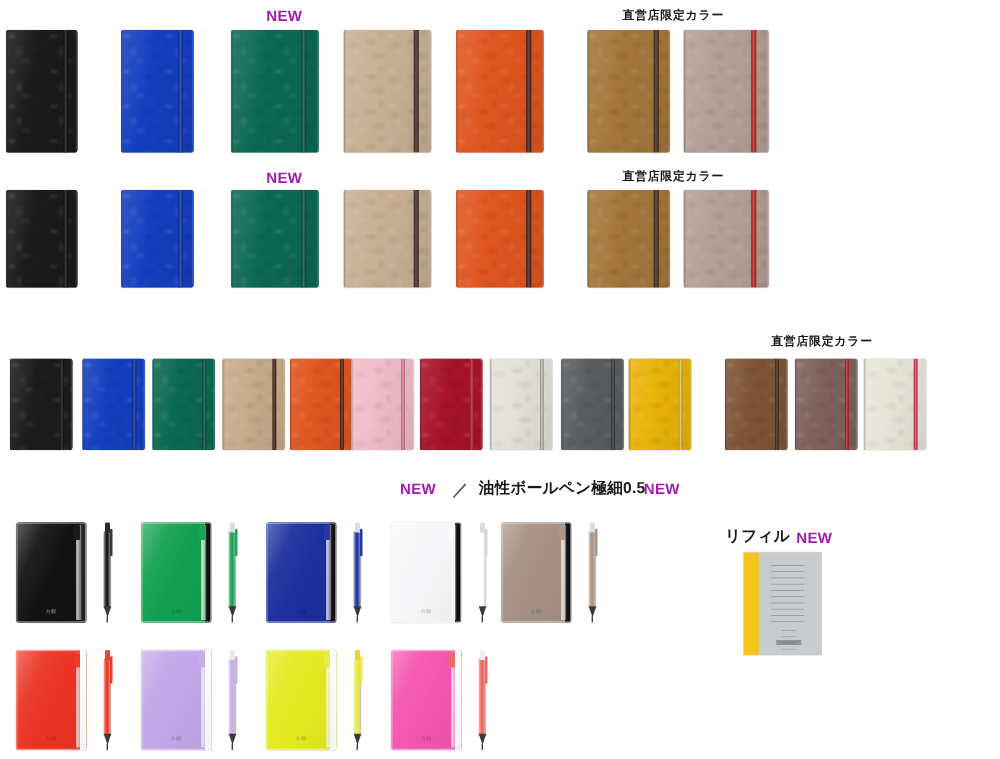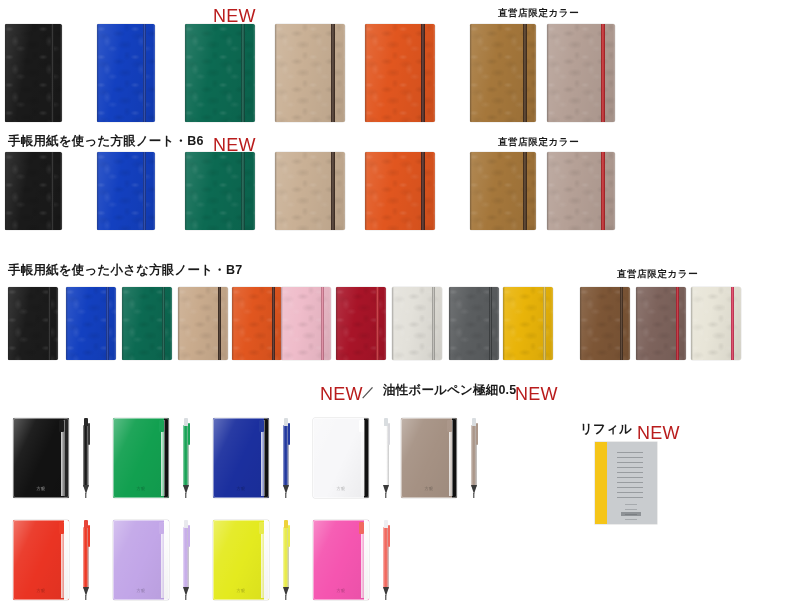--- a/index.html
+++ b/index.html
@@ -9,21 +9,21 @@
     overflow:hidden;position:relative;
   }
   #stage{position:relative;width:800px;height:607px;}
 
   .hdr{
     position:absolute;white-space:nowrap;
     font-size:12.5px;font-weight:bold;color:#1a1a1a;
     letter-spacing:.2px;line-height:1;
   }
   .hdr.small{font-size:9.5px;letter-spacing:.6px;}
-  .new{color:#b91c1c;font-weight:normal;font-size:18px;
+  .new{color:#a21caf;font-weight:bold;font-size:12px;
        position:absolute;white-space:nowrap;letter-spacing:.3px;}
   .sep{position:absolute;color:#555;font-weight:bold;font-size:12.5px;}
 
   
   .nb{position:absolute;overflow:hidden;
       box-shadow:0 0 0 .5px rgba(0,0,0,.10);
       border-radius:1.5px 2.5px 2.5px 1.5px;}
   .nb .face{position:absolute;inset:0;}
   
   .nb .grain{position:absolute;inset:0;opacity:.5;
@@ -96,25 +96,23 @@
      background:rgba(70,75,80,.45);}
 </style>
 </head>
 <body>
 
 <div id="stage">
 
   <div class="new" style="left:213px;top:6px;">NEW</div>
   <div class="hdr small" style="left:498px;top:8px;">直営店限定カラー</div>
 
-  <div class="hdr" style="left:8px;top:135px;">手帳用紙を使った方眼ノート・B6</div>
   <div class="new" style="left:213px;top:135px;">NEW</div>
   <div class="hdr small" style="left:498px;top:137px;">直営店限定カラー</div>
 
-  <div class="hdr" style="left:8px;top:264px;">手帳用紙を使った小さな方眼ノート・B7</div>
   <div class="hdr small" style="left:617px;top:269px;">直営店限定カラー</div>
 
   <div class="new" style="left:320px;top:384px;">NEW</div>
   <div class="sep" style="left:362px;top:384px;">／</div>
   <div class="hdr" style="left:383px;top:384px;">油性ボールペン極細0.5</div>
   <div class="new" style="left:515px;top:384px;">NEW</div>
 
   <div class="hdr" style="left:580px;top:423px;">リフィル</div>
   <div class="new" style="left:637px;top:423px;">NEW</div>
 

